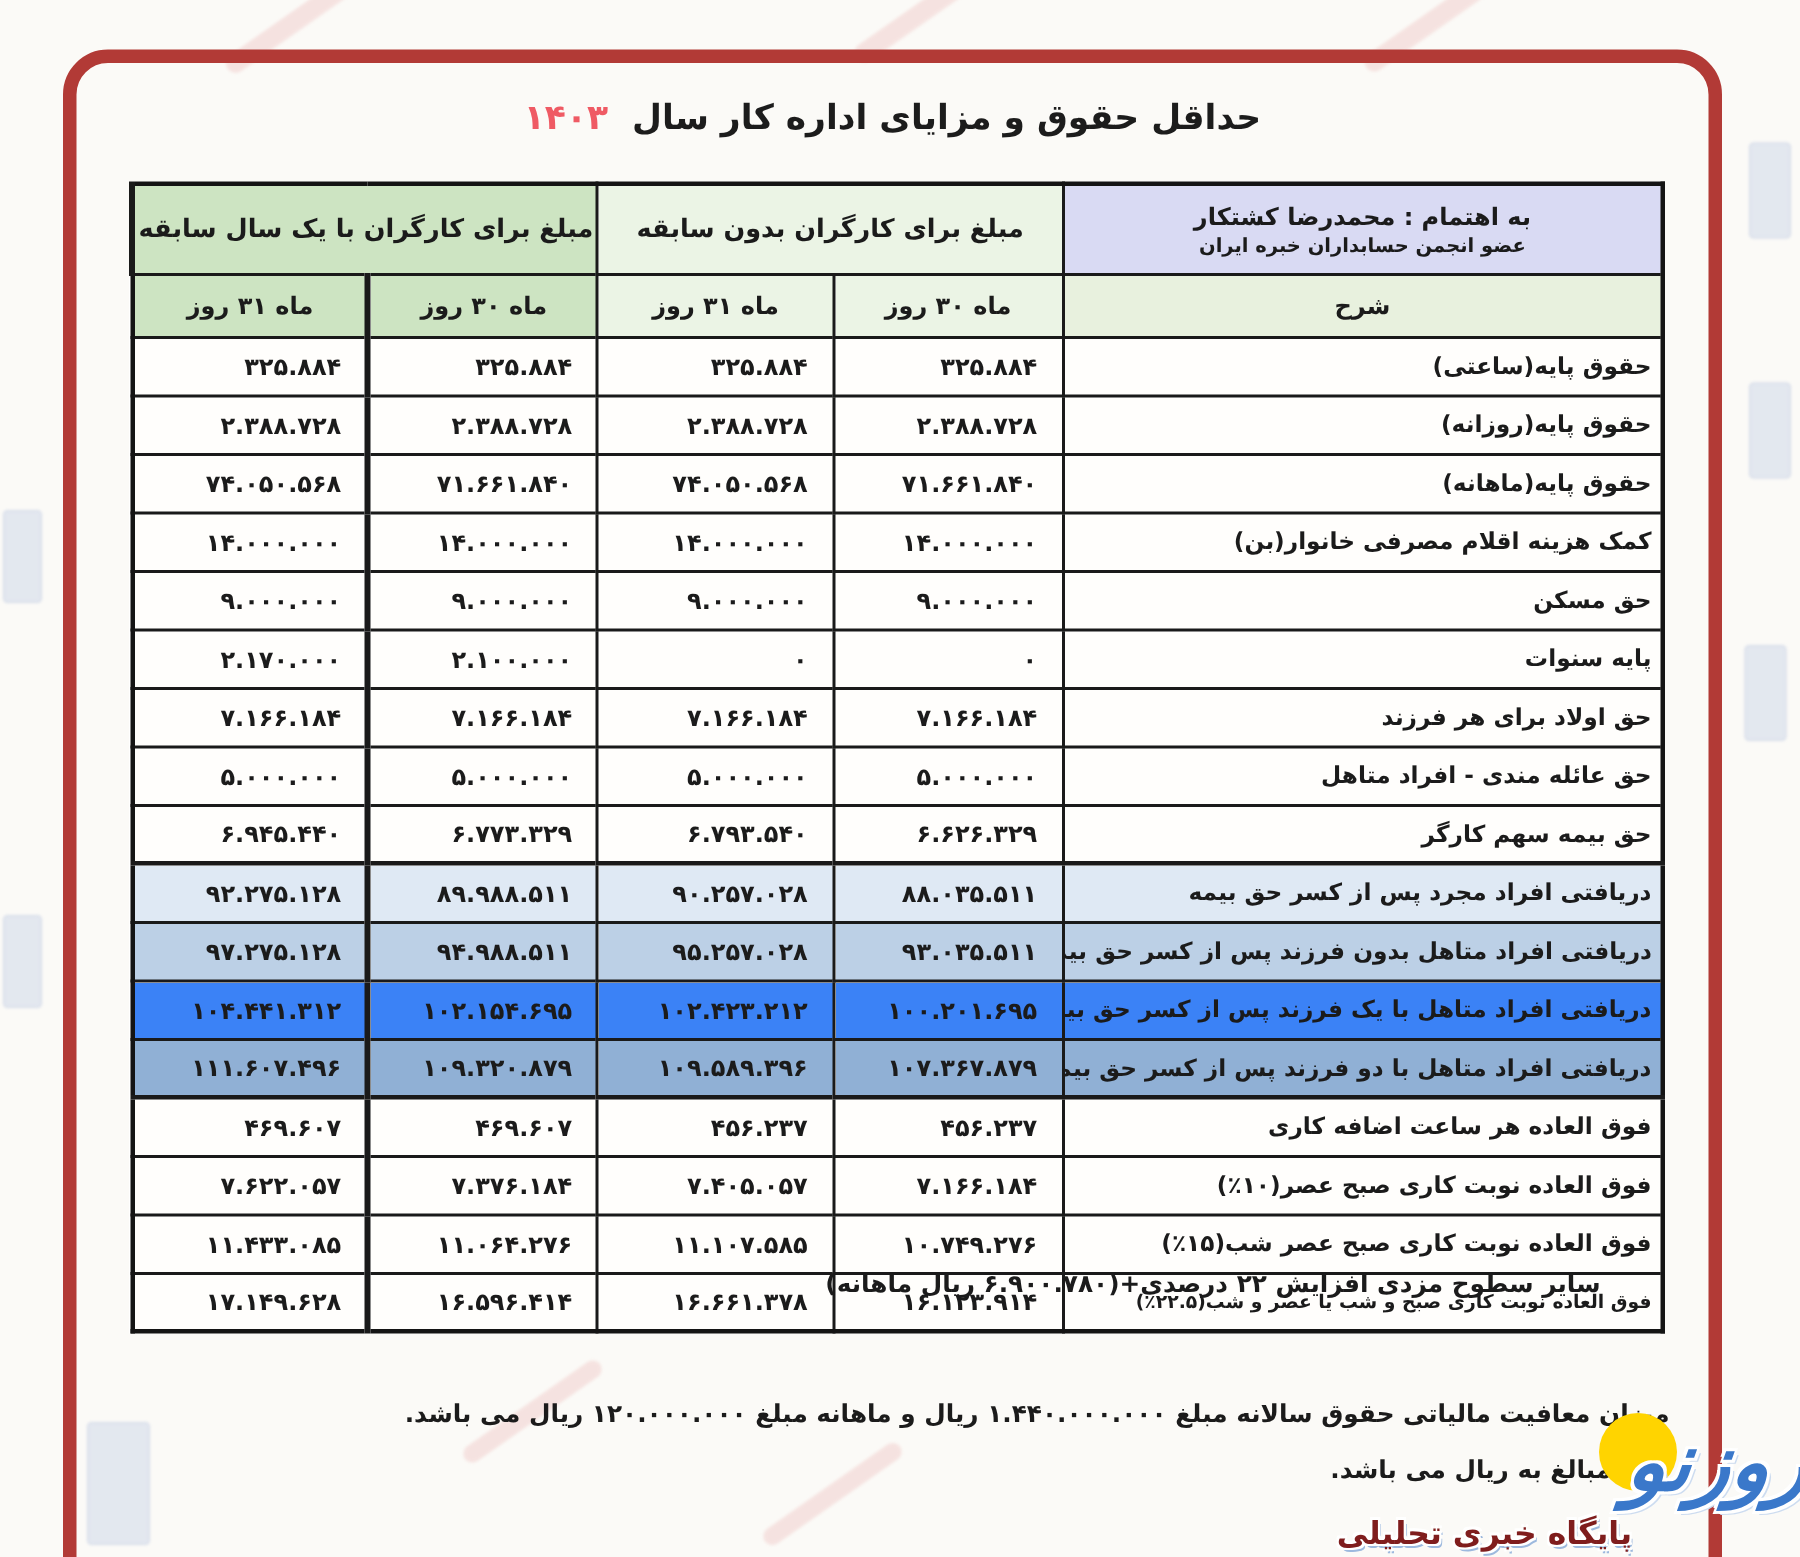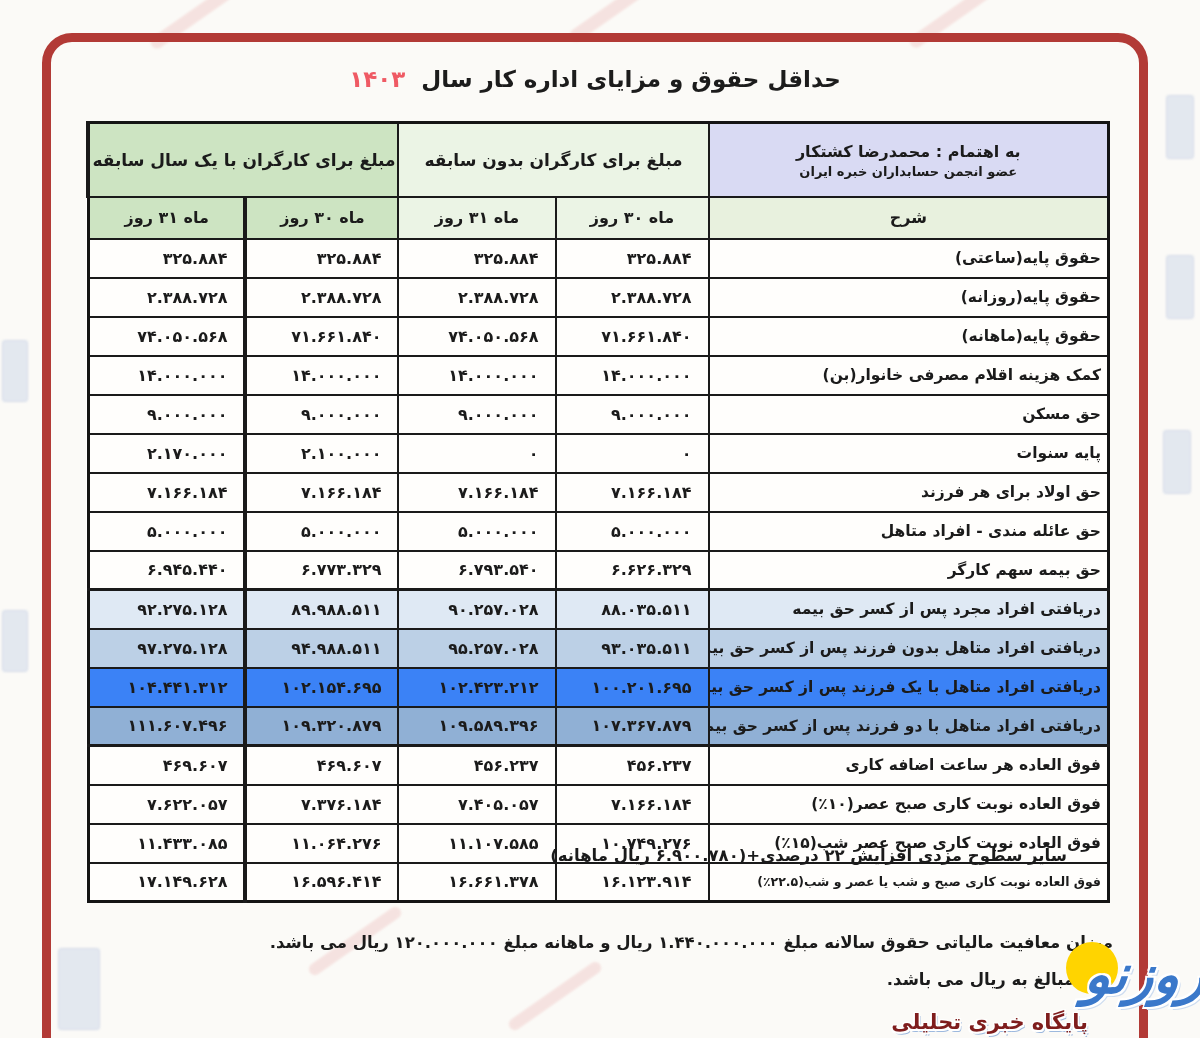--- a/index.html
+++ b/index.html
@@ -26,21 +26,21 @@
     position:absolute;top:121px;right:90px;width:1020px;
     border-collapse:collapse;table-layout:fixed;direction:rtl;
     z-index:3;background:#fff;
     border:3px solid #141414;
   }
   table.main th, table.main td{
     border:2px solid #1a1a1a;
     font-weight:bold;color:#1b1b1b;
     overflow:hidden;white-space:nowrap;box-sizing:border-box;
   }
-  tr.h1 th{height:74px;font-size:17px;text-align:center;}
+  tr.h1 th{height:60px;font-size:17px;text-align:center;}
   tr.h2 th{height:42px;font-size:16px;text-align:center;}
   tbody td{height:39px;font-size:16px;}
   .credit{background:#d9daf3;margin-left:20px;}
   .credit .c1{font-size:16px;line-height:1.5;}
   .credit .c2{font-size:13px;line-height:1.2;}
   .grp-no{background:#ebf4e5;}
   .grp-exp{background:#cde4c2;}
   .desc-h{background:#e8f1de;}
   .m-no{background:#ebf4e5;}
   .m-exp{background:#cde4c2;}

